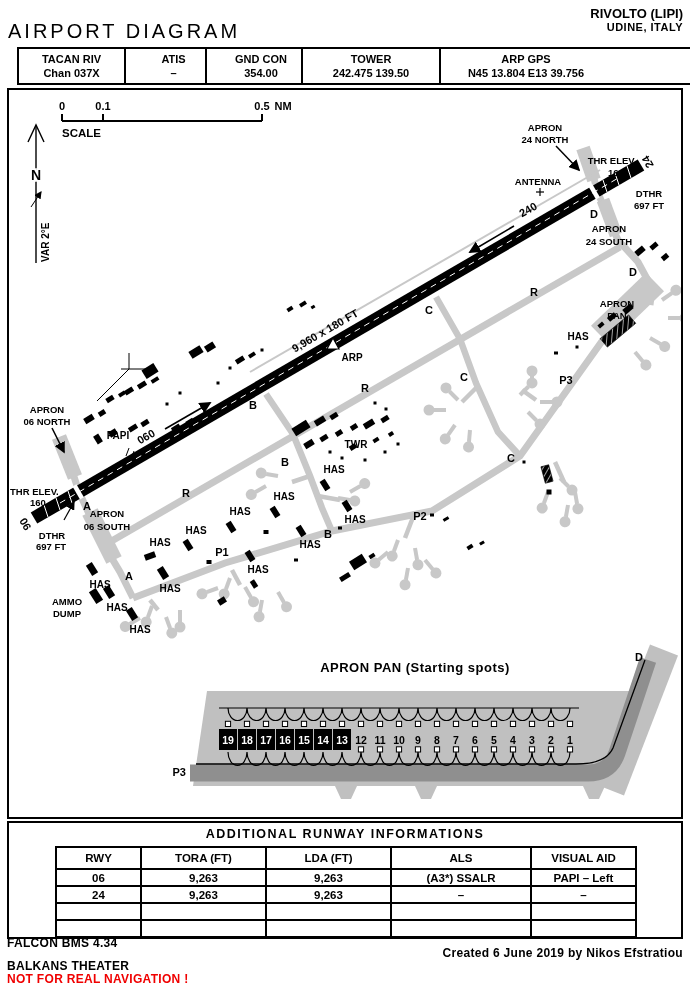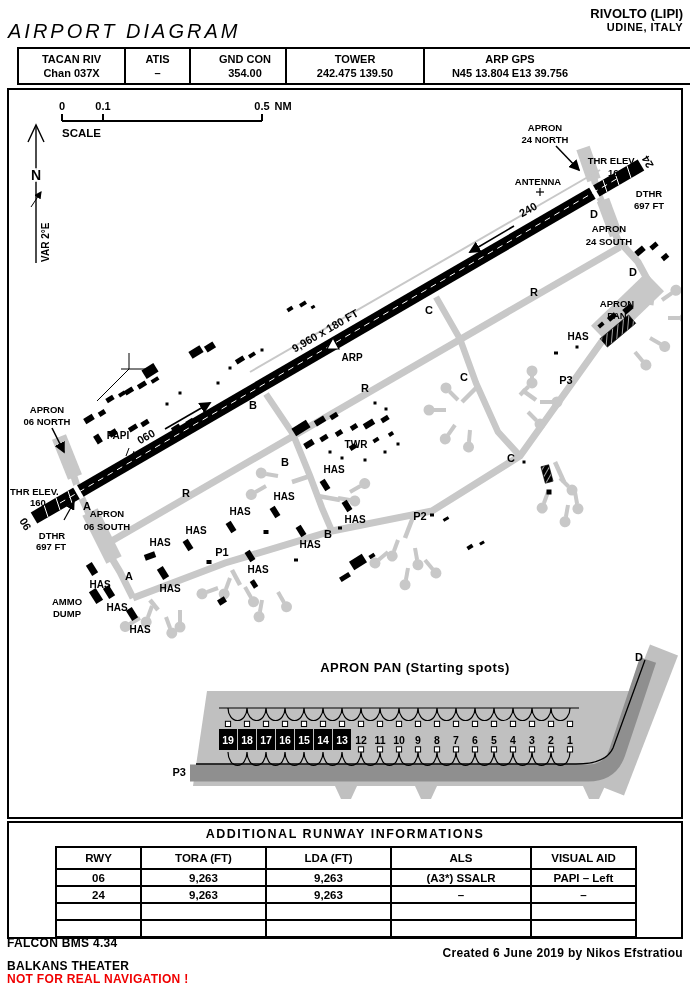--- a/index.html
+++ b/index.html
@@ -1,26 +1,26 @@
 <!DOCTYPE html>
 <html><head>
 <meta charset="utf-8">
 <style>
   html,body{margin:0;padding:0;background:#fff;}
   body{width:690px;height:1000px;position:relative;font-family:"Liberation Sans",sans-serif;color:#000;overflow:hidden;}
   .abs{position:absolute;}
   
-  #page-title{left:8px;top:20px;font-size:20px;letter-spacing:3px;font-weight:500;font-style:italic;}
+  #page-title{left:8px;top:20px;font-size:20px;letter-spacing:3px;font-weight:500;}
   #apt-name{right:7px;top:6px;font-size:13px;font-weight:700;text-align:right;}
   #apt-loc{right:7px;top:21px;font-size:11px;font-weight:700;text-align:right;letter-spacing:.5px;}
   
   #info-strip{left:17px;top:47px;width:672px;height:34px;border:2px solid #000;display:flex;}
   .info-cell{border-right:2px solid #000;text-align:center;display:flex;flex-direction:column;justify-content:center;font-weight:700;font-size:11px;line-height:14px;}
   .info-cell:last-child{border-right:none;}
-  .c-tacan{width:105px;}.c-atis{width:63px;}.c-gnd{width:80px;padding-left:14px;}.c-twr{width:136px;}.c-arp{width:170px;}.c-tdze{flex:1;}
+  .c-tacan{width:105px;}.c-atis{width:63px;padding-left:16px;}.c-gnd{width:80px;padding-left:14px;}.c-twr{width:136px;}.c-arp{width:170px;}.c-tdze{flex:1;}
   
   #diagram-box{left:7px;top:88px;width:672px;height:727px;border:2px solid #000;}
   
   #table-box{left:7px;top:821px;width:672px;height:114px;border:2px solid #000;}
   #table-title{width:100%;text-align:center;margin-top:4px;font-size:12.5px;font-weight:600;letter-spacing:1.5px;}
   #rwy-table{position:absolute;left:46px;top:23px;border-collapse:collapse;}
   #rwy-table th,#rwy-table td{border:2px solid #000;font-size:11.5px;font-weight:700;text-align:center;padding:0;}
   #rwy-table th{height:20px;}
   #rwy-table td{height:15px;}
   

